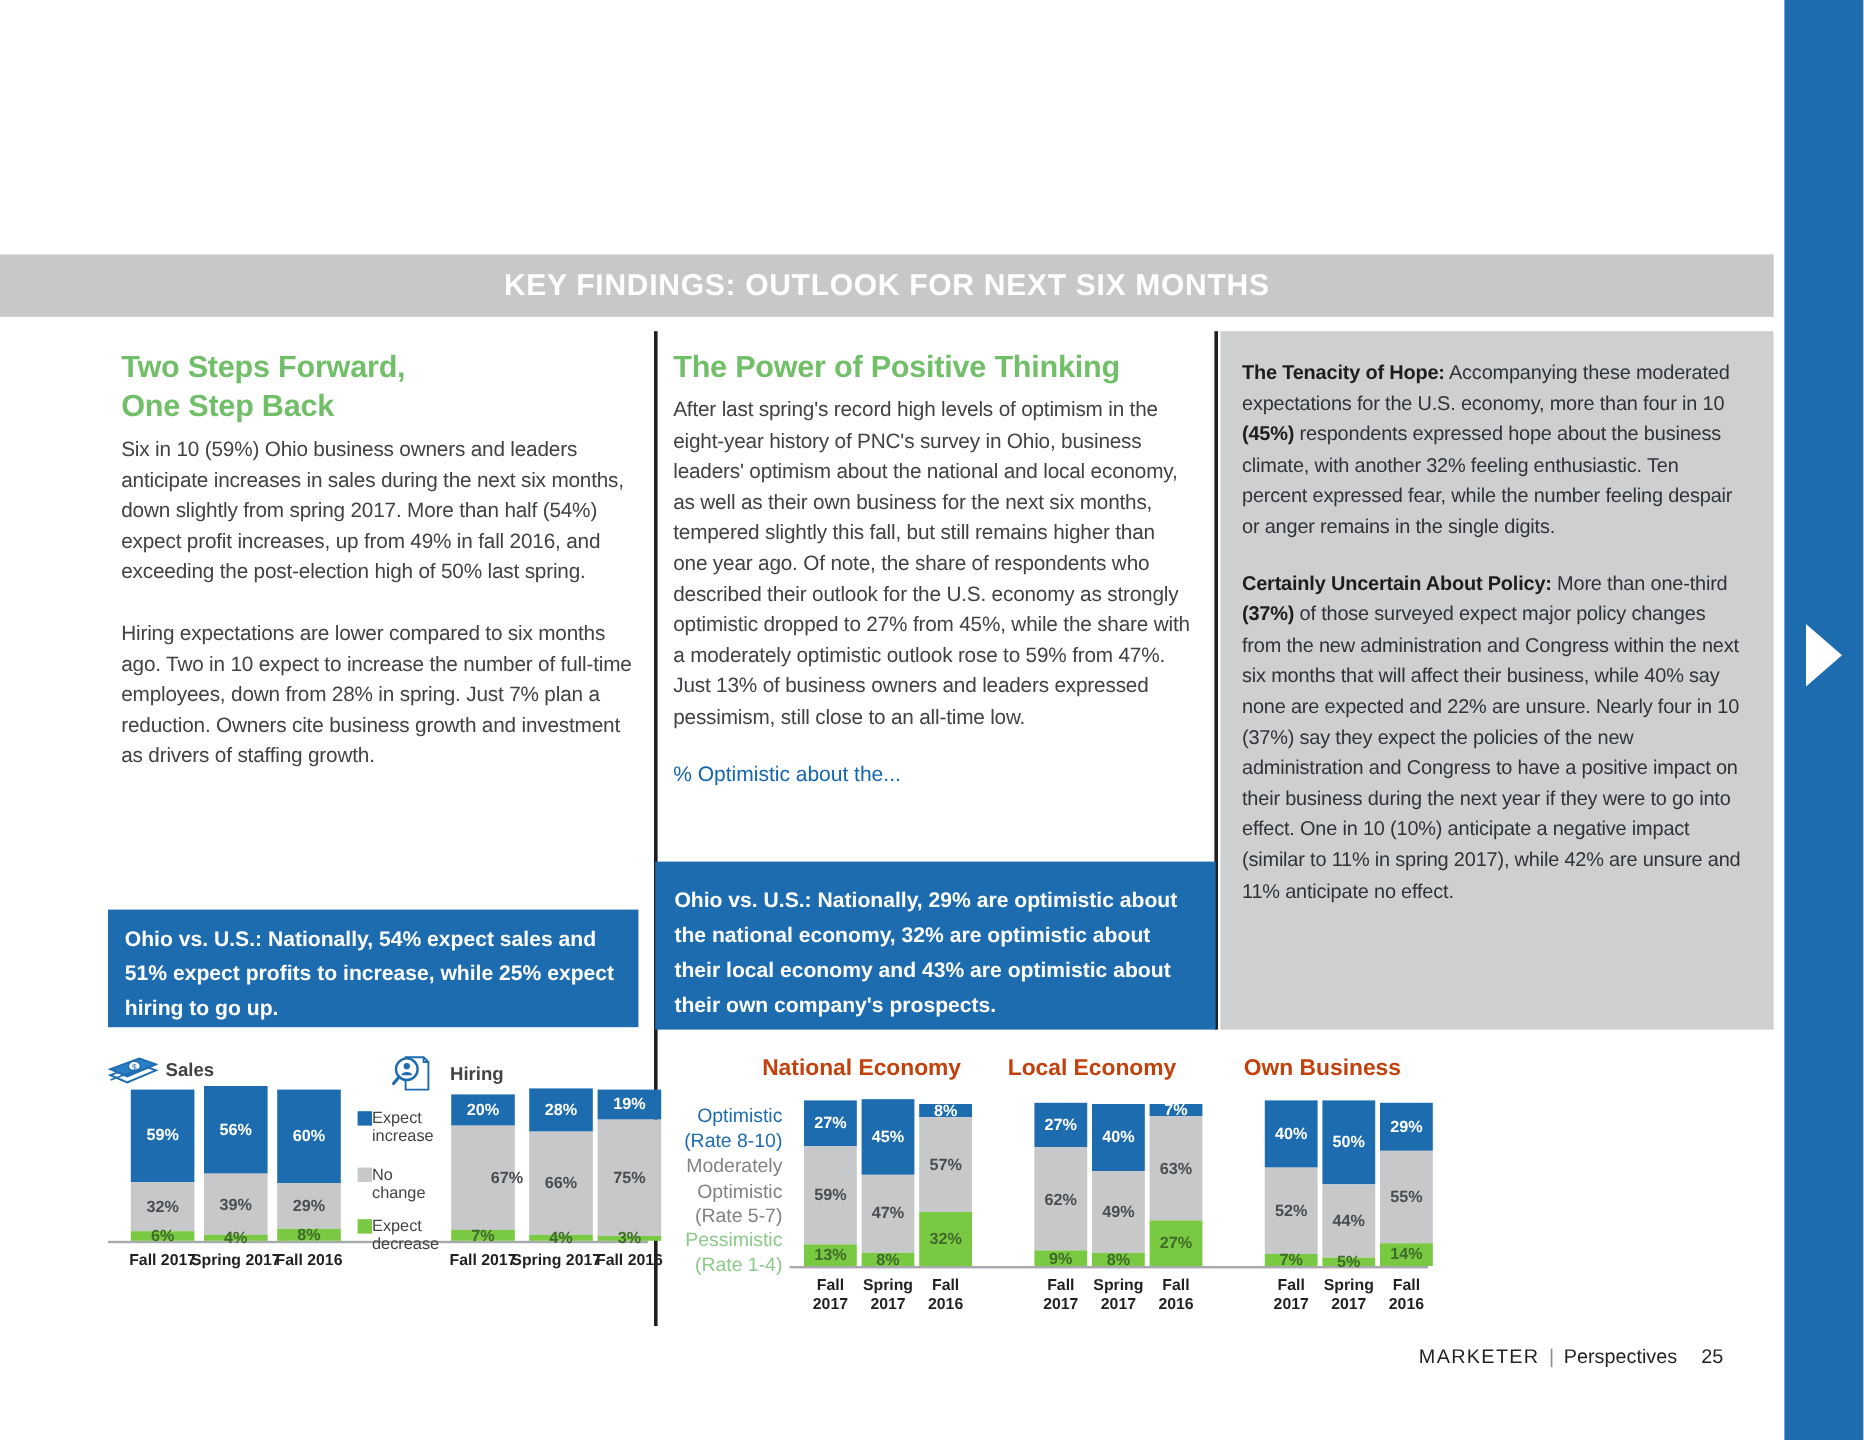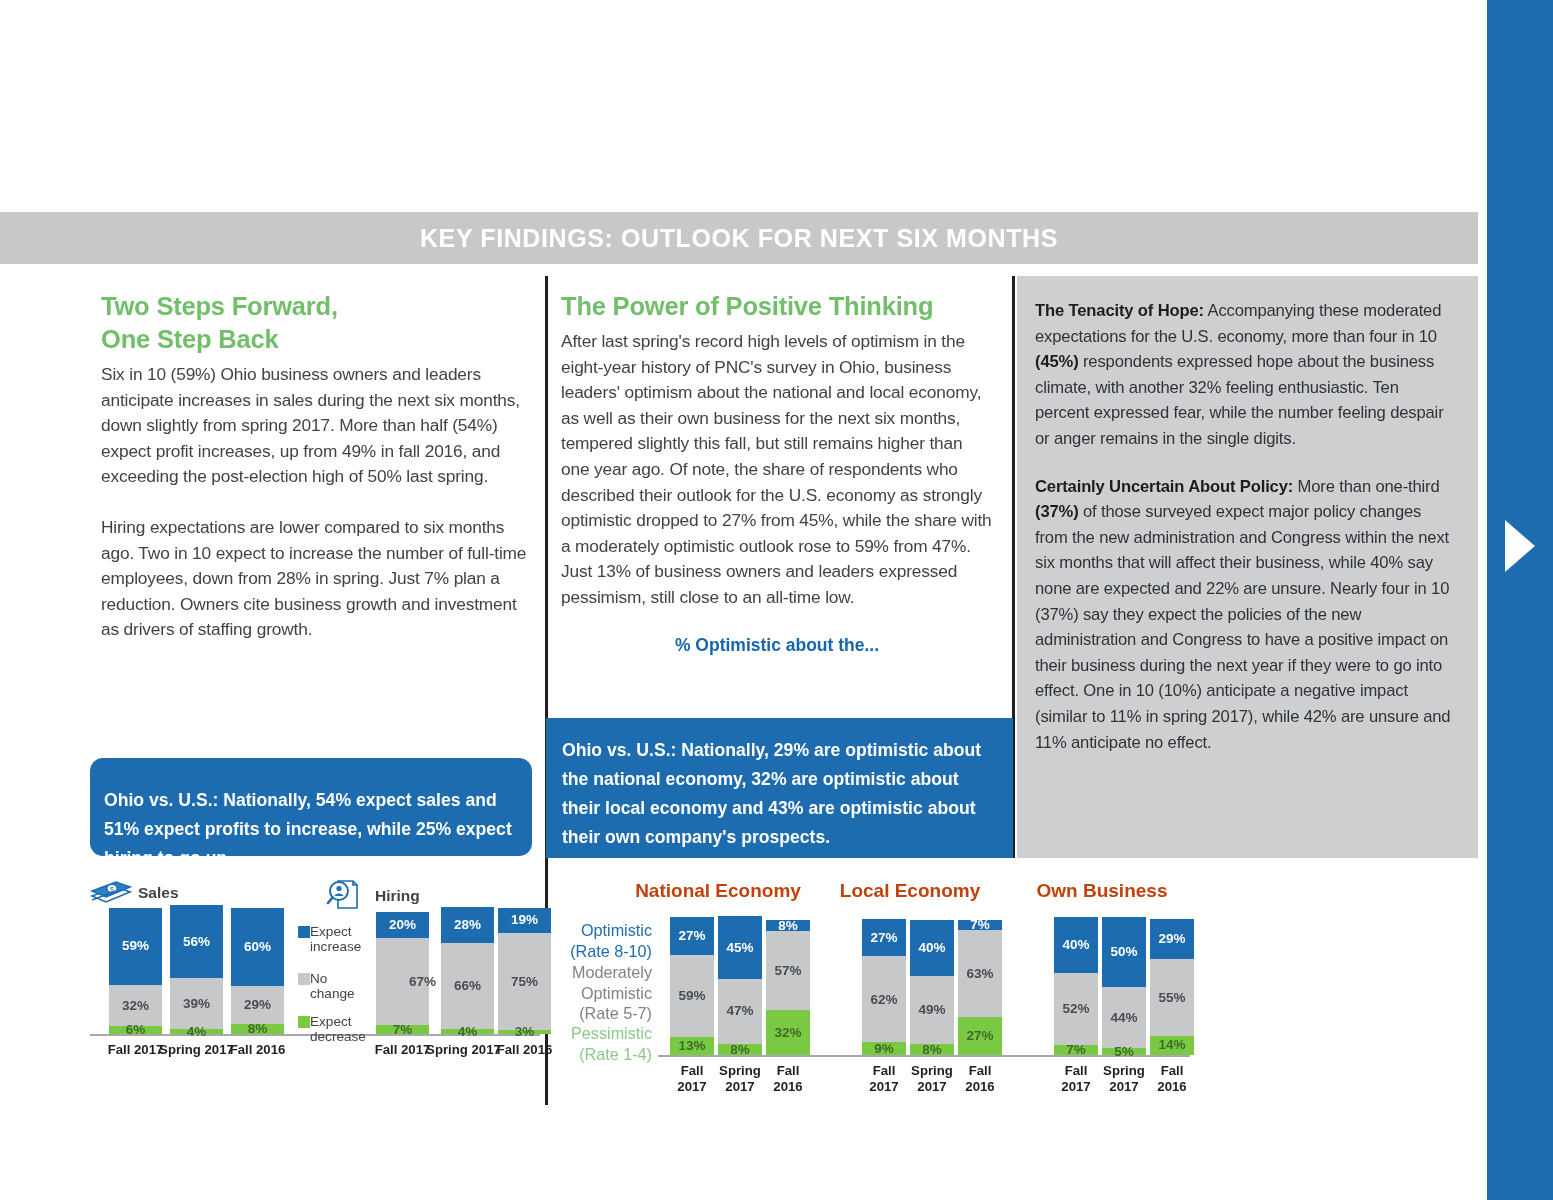--- a/index.html
+++ b/index.html
@@ -81,35 +81,34 @@
     letter-spacing: -0.15px;
   }
   p.body + p.body { margin-top: 25px; }
   .rp p.body { font-size: 16.6px; line-height: 25.6px; color: #303336; }
   .rp p.body + p.body { margin-top: 22px; }
   .rp b { font-weight: bold; color: #1b1d1f; }
 
   .sub-head {
     color: #1566ae;
     font-size: 17.5px;
-    font-weight: bold;
+    font-weight: normal;
     margin-top: 24px;
-    text-align: center;
   }
 
   
   .callout {
     position: absolute;
     background: #1d6cb0;
     color: #ffffff;
     font-size: 17.6px;
     font-weight: bold;
     line-height: 29px;
   }
-  .callout.left  { left: 90px;  top: 758px; width: 442px; height: 98px; padding: 28px 14px; border-radius: 13px; }
+  .callout.left  { left: 90px;  top: 758px; width: 442px; height: 98px; padding: 10px 14px; }
   .callout.mid   { left: 546px; top: 718px; width: 467px; height: 140px; padding: 18px 16px 0 16px; }
 
   
   .chart-wrap { position: absolute; }
   .bar-col { position: absolute; bottom: 0; width: 100%; }
   .seg { width: 100%; position: relative; display: flex; align-items: center; justify-content: center; }
   .seg span { font-size: 13.5px; font-weight: bold; line-height: 1; }
   .seg.blue  { background: #1d6cb0; }
   .seg.blue  span { color: #ffffff; }
   .seg.gray  { background: #c6c8ca; }
@@ -448,14 +447,17 @@
           <div class="seg green" style="height: 19.46px;">
             <span>14%</span>
           </div>
         </div>
         <div class="tick-label" style="left: 484px; top: 183px; width: 64px;">Fall<br>2017</div>
         <div class="tick-label" style="left: 532px; top: 183px; width: 64px;">Spring<br>2017</div>
         <div class="tick-label" style="left: 580px; top: 183px; width: 64px;">Fall<br>2016</div>
       </div>
   </div>
 
+  <div class="footer">
+    <span class="mk">MARKETER</span><span class="sep">|</span><span>Perspectives</span><span class="pg">25</span>
+  </div>
 
 </div>
 
 </body></html>

